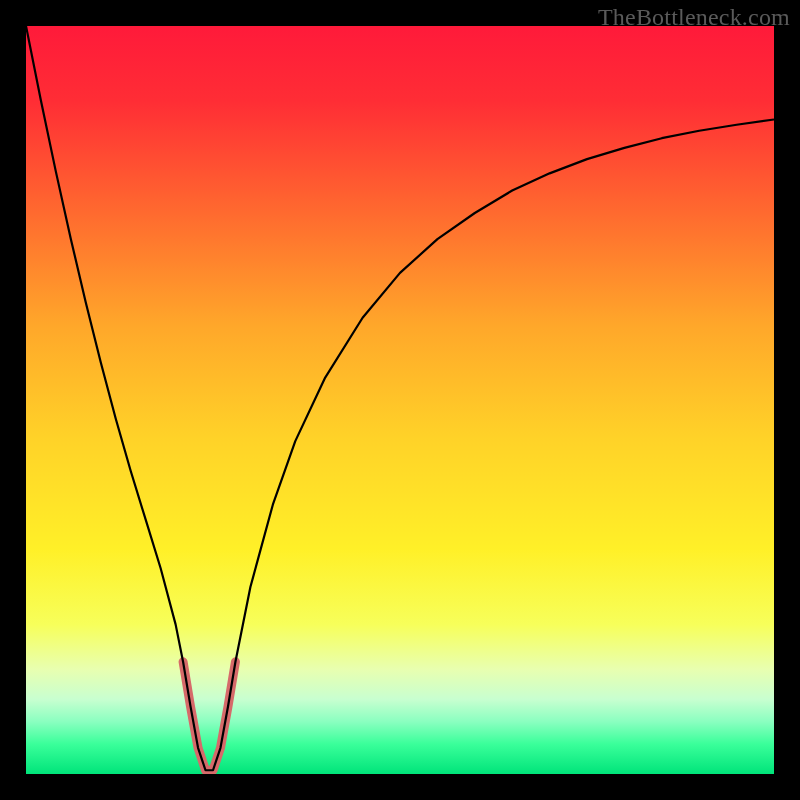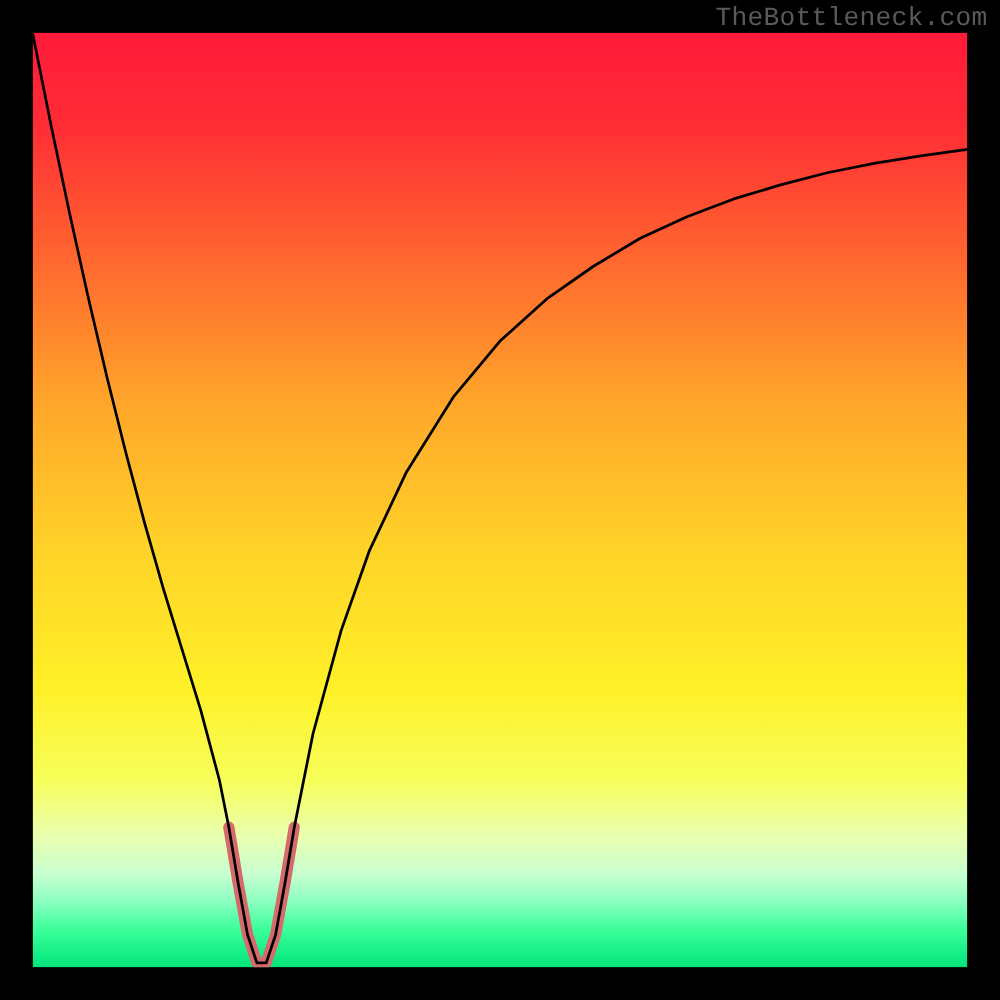--- a/index.html
+++ b/index.html
@@ -15,22 +15,22 @@
     left: 26px;
     top: 26px;
     width: 748px;
     height: 748px;
     overflow: hidden;
   }
   .watermark {
     position: absolute;
     top: 4px;
     right: 10px;
-    font-family: Liberation Mono, monospace;
-    font-size: 21px;
+    font-family: Liberation Serif, serif;
+    font-size: 24px;
     font-weight: 500;
     color: #5a5a5a;
     letter-spacing: 0.2px;
   }
   svg { display: block; }
 </style>
 </head>
 <body>
 
 <div class="frame">

